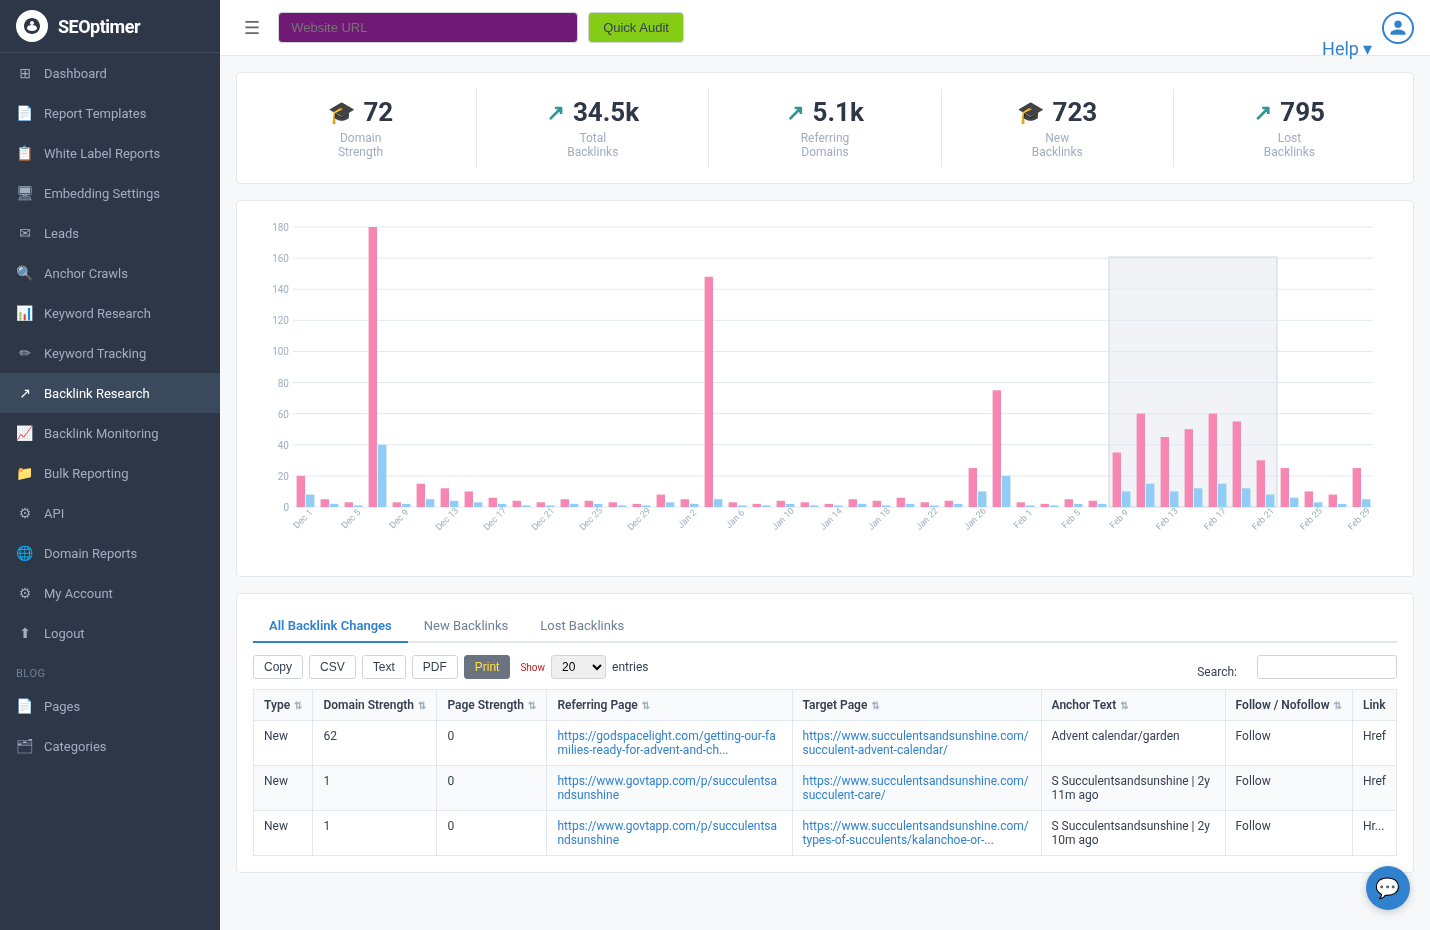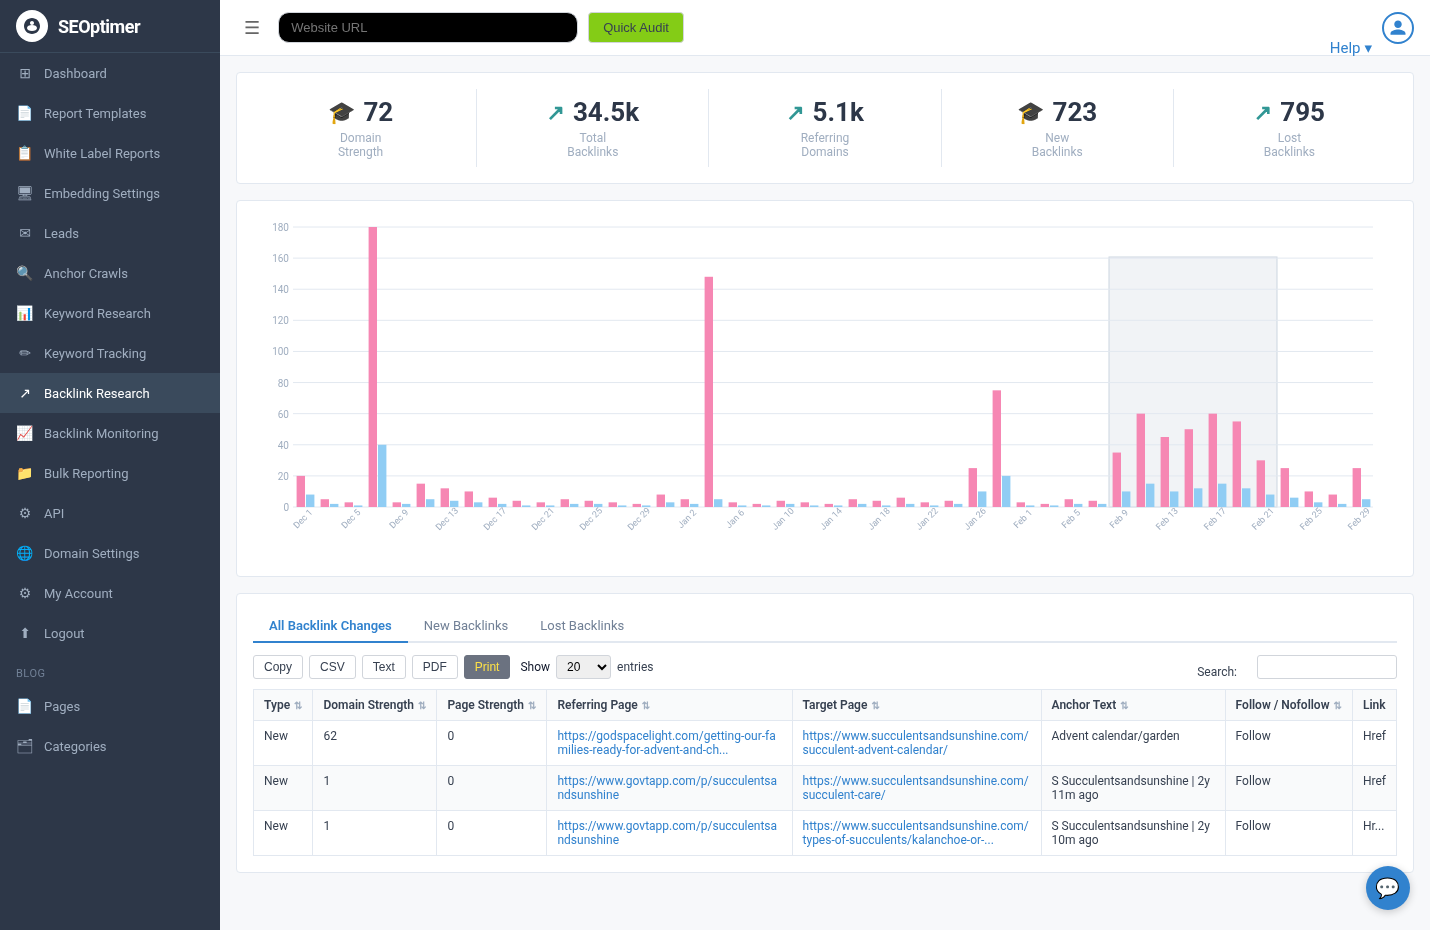--- a/index.html
+++ b/index.html
@@ -92,38 +92,38 @@
     #topbar .hamburger {
       font-size: 18px;
       cursor: pointer;
       color: #666;
       padding: 4px 8px;
     }
     #topbar .url-input {
       flex: 0 0 300px;
       padding: 7px 12px;
       border: 1px solid #d1d5db;
-      border-radius: 11px;
+      border-radius: 4px;
       font-size: 13px;
       color: #999;
-      background: #000000;
+      background: #701a75;
     }
     #topbar .quick-audit-btn {
       background: #84cc16;
       border: 1px solid #d1d5db;
       padding: 7px 14px;
       border-radius: 4px;
       font-size: 13px;
       cursor: pointer;
       color: #374151;
     }
     #topbar .spacer { flex: 1; }
     #topbar .help-btn {
       color: #3182ce;
-      font-size: 15px;
+      font-size: 18px;
       cursor: pointer;
       display: flex;
       align-items: center;
       gap: 4px;
       margin-top: 41px;
     }
     #topbar .user-icon {
       width: 32px;
       height: 32px;
       border-radius: 50%;
@@ -223,21 +223,21 @@
     .ctrl-btn {
       padding: 4px 10px;
       border: 1px solid #d1d5db;
       border-radius: 3px;
       background: #fff;
       font-size: 12px;
       cursor: pointer;
       color: #374151;
     }
     .ctrl-btn.print { background: #6b7280; color: #fde047; border-color: #6b7280; }
-    .show-label { font-size: 12px; color: #0f172a; margin-left: 4px; }
+    .show-label { font-size: 10px; color: #b91c1c; margin-left: 4px; }
     .show-select {
       padding: 3px 6px;
       border: 1px solid #d1d5db;
       border-radius: 3px;
       font-size: 12px;
     }
     .entries-label { font-size: 12px; color: #374151; }
     .search-wrap { margin-left: auto; display: flex; align-items: flex-end; gap: 20px; }
     .search-label { font-size: 12px; color: #374151; }
     .search-input {
@@ -357,21 +357,21 @@
     <div class="nav-item">
       <span class="nav-icon">📁</span>
       <span>Bulk Reporting</span>
     </div>
     <div class="nav-item">
       <span class="nav-icon">⚙</span>
       <span>API</span>
     </div>
     <div class="nav-item">
       <span class="nav-icon">🌐</span>
-      <span>Domain Settings</span>
+      <span>Domain Reports</span>
     </div>
     <div class="nav-item">
       <span class="nav-icon">⚙</span>
       <span>My Account</span>
     </div>
     <div class="nav-item">
       <span class="nav-icon">⬆</span>
       <span>Logout</span>
     </div>
 

